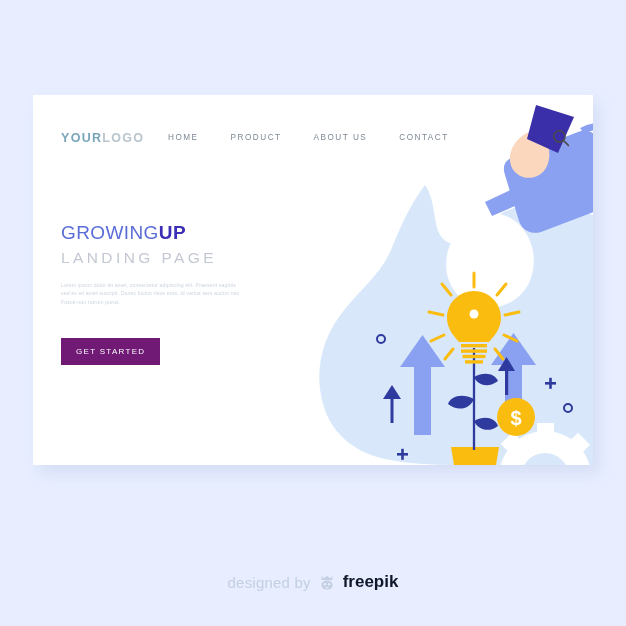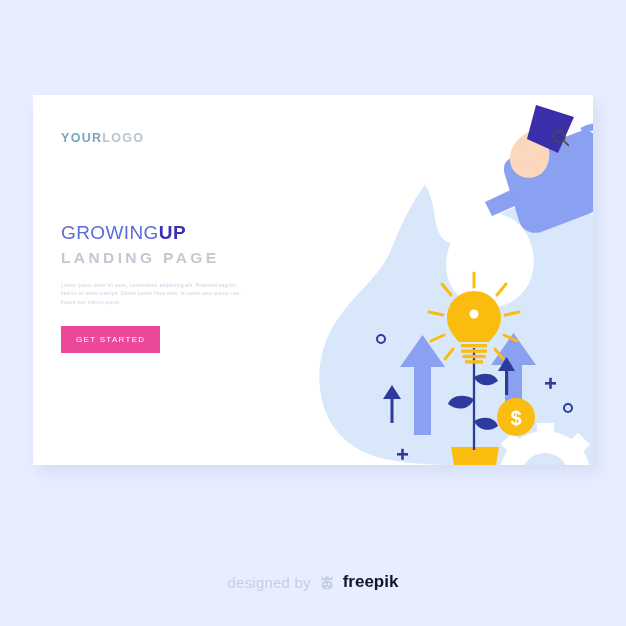--- a/index.html
+++ b/index.html
@@ -92,35 +92,35 @@
   }
   #headline .up {
     color: #3c2fb5;
     font-weight: 700;
   }
   #subheadline {
     margin-top: 7px;
     font-size: 15.5px;
     letter-spacing: 3.4px;
     color: #c3c8d2;
-    font-weight: 700;
+    font-weight: 400;
     white-space: nowrap;
   }
   #body-copy {
     margin-top: 14px;
     width: 182px;
     font-size: 5.2px;
     line-height: 1.62;
     color: #ccd3e0;
     letter-spacing: 0.12px;
   }
   #get-started-button {
-    margin-top: 20px;
+    margin-top: 32px;
     display: inline-block;
-    background: #ec4899;
+    background: #701a75;
     color: #ffffff;
     font-size: 8px;
     letter-spacing: 1.3px;
     padding: 9px 15px;
     border: none;
     cursor: pointer;
     font-family: "Liberation Sans", sans-serif;
     font-weight: 400;
   }
 
@@ -318,20 +318,26 @@
       </g>
     </g>
   </svg>
 
   <div id="header">
 
     <div id="logo">
       <span class="your">YOUR</span><span class="logo">LOGO</span>
     </div>
 
+    <div id="nav">
+      <div class="nav-item">HOME</div>
+      <div class="nav-item">PRODUCT</div>
+      <div class="nav-item">ABOUT US</div>
+      <div class="nav-item">CONTACT</div>
+    </div>
 
     <svg id="search-icon" viewBox="0 0 20 20">
       <circle cx="8.4" cy="8.4" r="5.6" fill="none" stroke="#4a4a4a" stroke-width="1.5"></circle>
       <line x1="12.6" y1="12.6" x2="17.4" y2="17.4" stroke="#4a4a4a" stroke-width="1.5" stroke-linecap="round"></line>
     </svg>
   </div>
 
   <div id="hero-text">
     <div id="headline">
       <span class="growing">GROWING</span><span class="up">UP</span>

